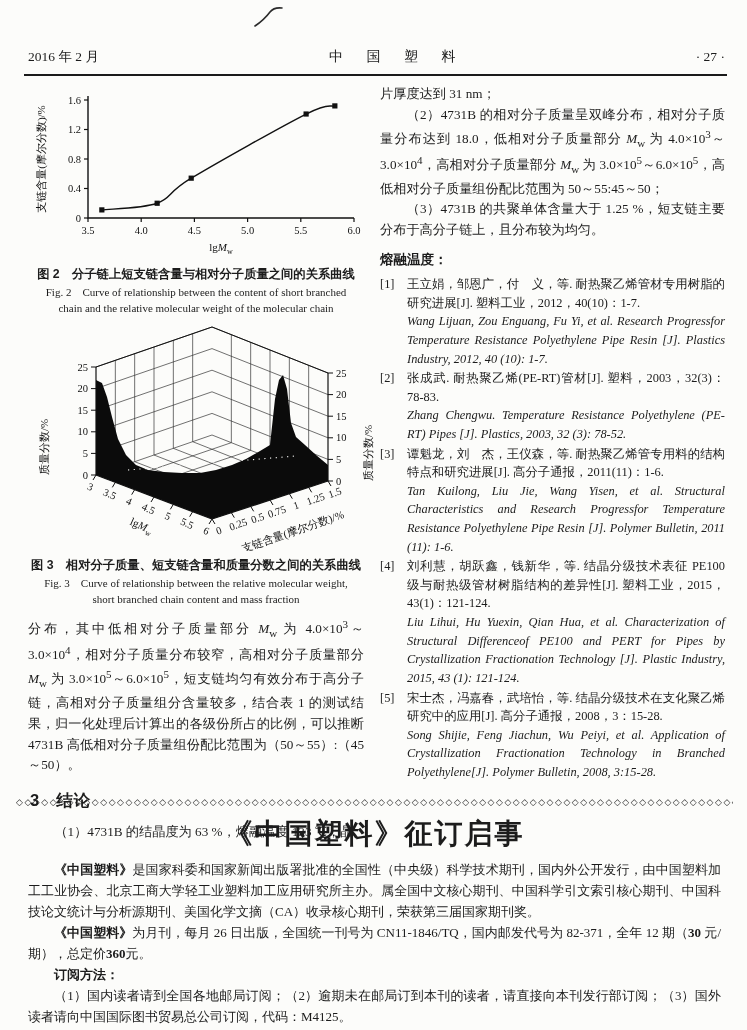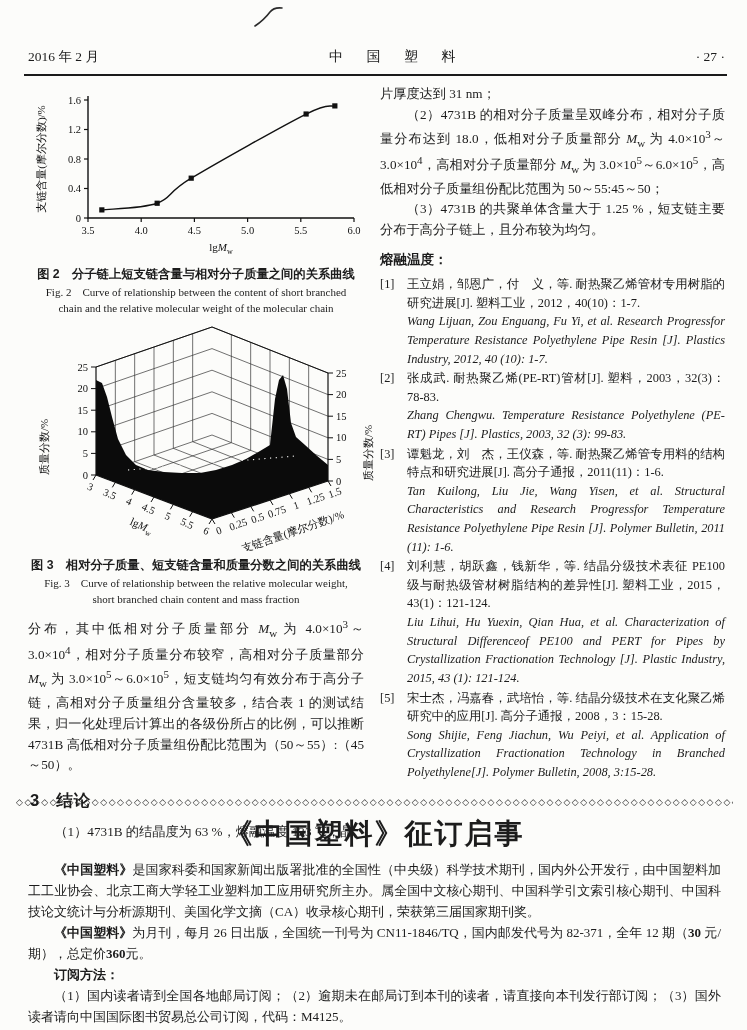--- a/index.html
+++ b/index.html
@@ -231,21 +231,21 @@
             <div class="ref-label">[1]</div>
             <div class="ref-text">
               <div>王立娟，邹恩广，付　义，等. 耐热聚乙烯管材专用树脂的研究进展[J]. 塑料工业，2012，40(10)：1-7.</div>
               <div class="en">Wang Lijuan, Zou Enguang, Fu Yi, et al. Research Progressfor Temperature Resistance Polyethylene Pipe Resin [J]. Plastics Industry, 2012, 40 (10): 1-7.</div>
             </div>
           </div>
           <div class="ref-item">
             <div class="ref-label">[2]</div>
             <div class="ref-text">
               <div>张成武. 耐热聚乙烯(PE-RT)管材[J]. 塑料，2003，32(3)：78-83.</div>
-              <div class="en">Zhang Chengwu. Temperature Resistance Polyethylene (PE-RT) Pipes [J]. Plastics, 2003, 32 (3): 99-83.</div>
+              <div class="en">Zhang Chengwu. Temperature Resistance Polyethylene (PE-RT) Pipes [J]. Plastics, 2003, 32 (3): 78-52.</div>
             </div>
           </div>
           <div class="ref-item">
             <div class="ref-label">[3]</div>
             <div class="ref-text">
               <div>谭魁龙，刘　杰，王仪森，等. 耐热聚乙烯管专用料的结构特点和研究进展[J]. 高分子通报，2011(11)：1-6.</div>
               <div class="en">Tan Kuilong, Liu Jie, Wang Yisen, et al. Structural Characteristics and Research Progressfor Temperature Resistance Polyethylene Pipe Resin [J]. Polymer Bulletin, 2011 (11): 1-6.</div>
             </div>
           </div>
           <div class="ref-item">

